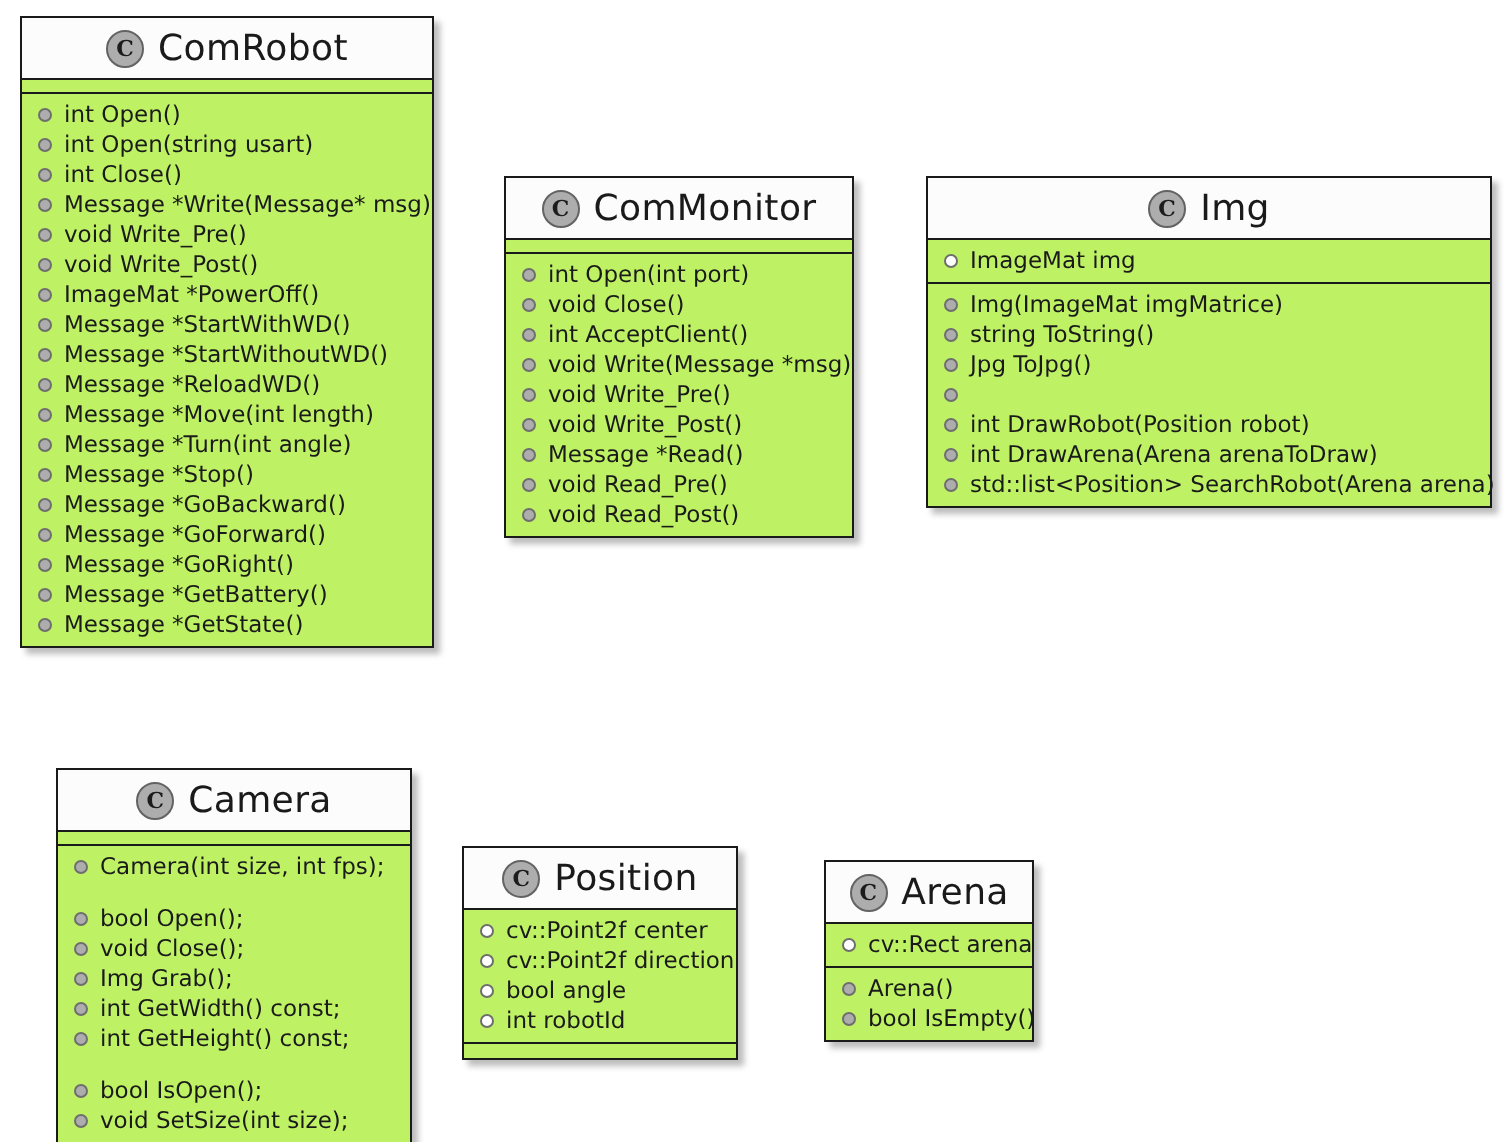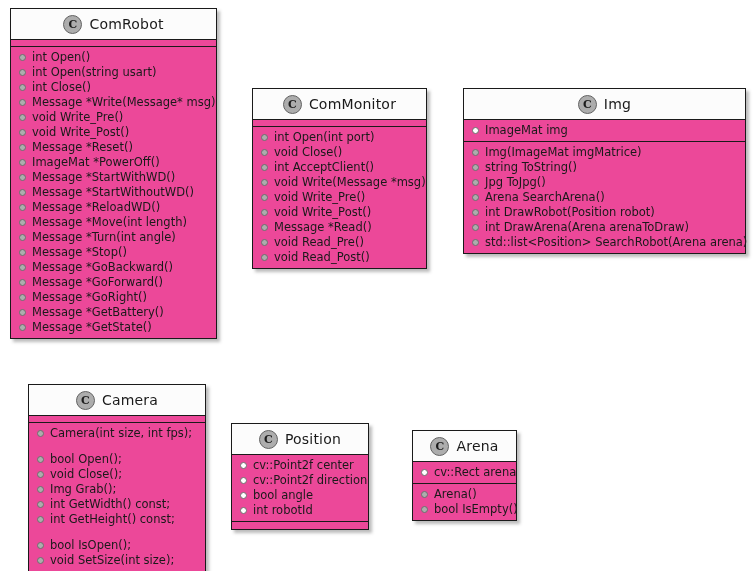--- a/index.html
+++ b/index.html
@@ -58,30 +58,30 @@
     justify-content: center;
     font-size: 11px;
     font-weight: bold;
     color: #1c1c1c;
     line-height: 1;
     flex: 0 0 auto;
     font-family: "DejaVu Serif", serif;
   }
 
   .class-title {
-    font-size: 14px;
+    font-size: 18px;
     color: #1a1a1a;
     white-space: nowrap;
     letter-spacing: 0.2px;
   }
 
   .uml-section {
     box-sizing: border-box;
     border-bottom: 1px solid #1a1a1a;
-    background: #ec4899;
+    background: #bef264;
     padding: 3px 0 3px 0;
   }
   .uml-section:last-child {
     border-bottom: none;
   }
   .uml-section.empty {
     height: 7px;
     padding: 0;
   }
 
@@ -159,24 +159,20 @@
         <div class="member-row">
           <span class="vis-dot public-method"></span>
           <span class="member-text">void Write_Pre()</span>
         </div>
         <div class="member-row">
           <span class="vis-dot public-method"></span>
           <span class="member-text">void Write_Post()</span>
         </div>
         <div class="member-row">
           <span class="vis-dot public-method"></span>
-          <span class="member-text">Message *Reset()</span>
-        </div>
-        <div class="member-row">
-          <span class="vis-dot public-method"></span>
           <span class="member-text">ImageMat *PowerOff()</span>
         </div>
         <div class="member-row">
           <span class="vis-dot public-method"></span>
           <span class="member-text">Message *StartWithWD()</span>
         </div>
         <div class="member-row">
           <span class="vis-dot public-method"></span>
           <span class="member-text">Message *StartWithoutWD()</span>
         </div>
@@ -284,21 +280,20 @@
         <div class="member-row">
           <span class="vis-dot public-method"></span>
           <span class="member-text">string ToString()</span>
         </div>
         <div class="member-row">
           <span class="vis-dot public-method"></span>
           <span class="member-text">Jpg ToJpg()</span>
         </div>
         <div class="member-row">
           <span class="vis-dot public-method"></span>
-          <span class="member-text">Arena SearchArena()</span>
         </div>
         <div class="member-row">
           <span class="vis-dot public-method"></span>
           <span class="member-text">int DrawRobot(Position robot)</span>
         </div>
         <div class="member-row">
           <span class="vis-dot public-method"></span>
           <span class="member-text">int DrawArena(Arena arenaToDraw)</span>
         </div>
         <div class="member-row">

